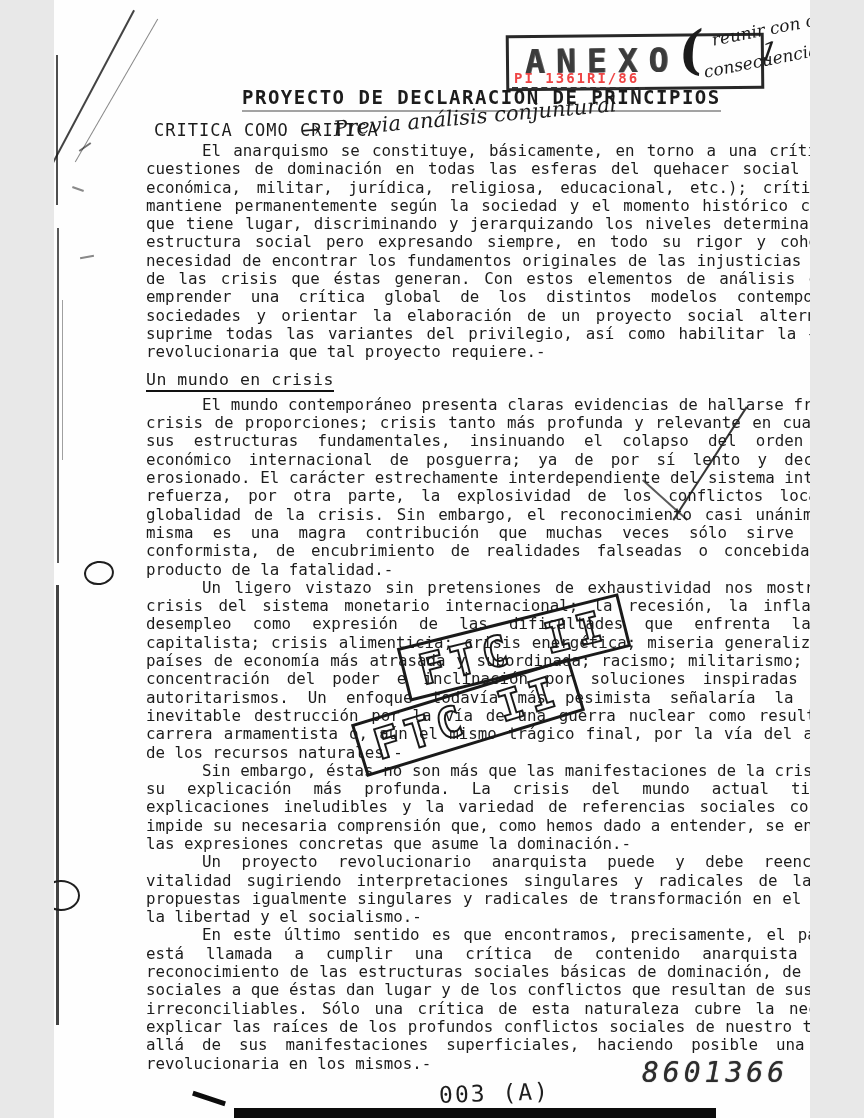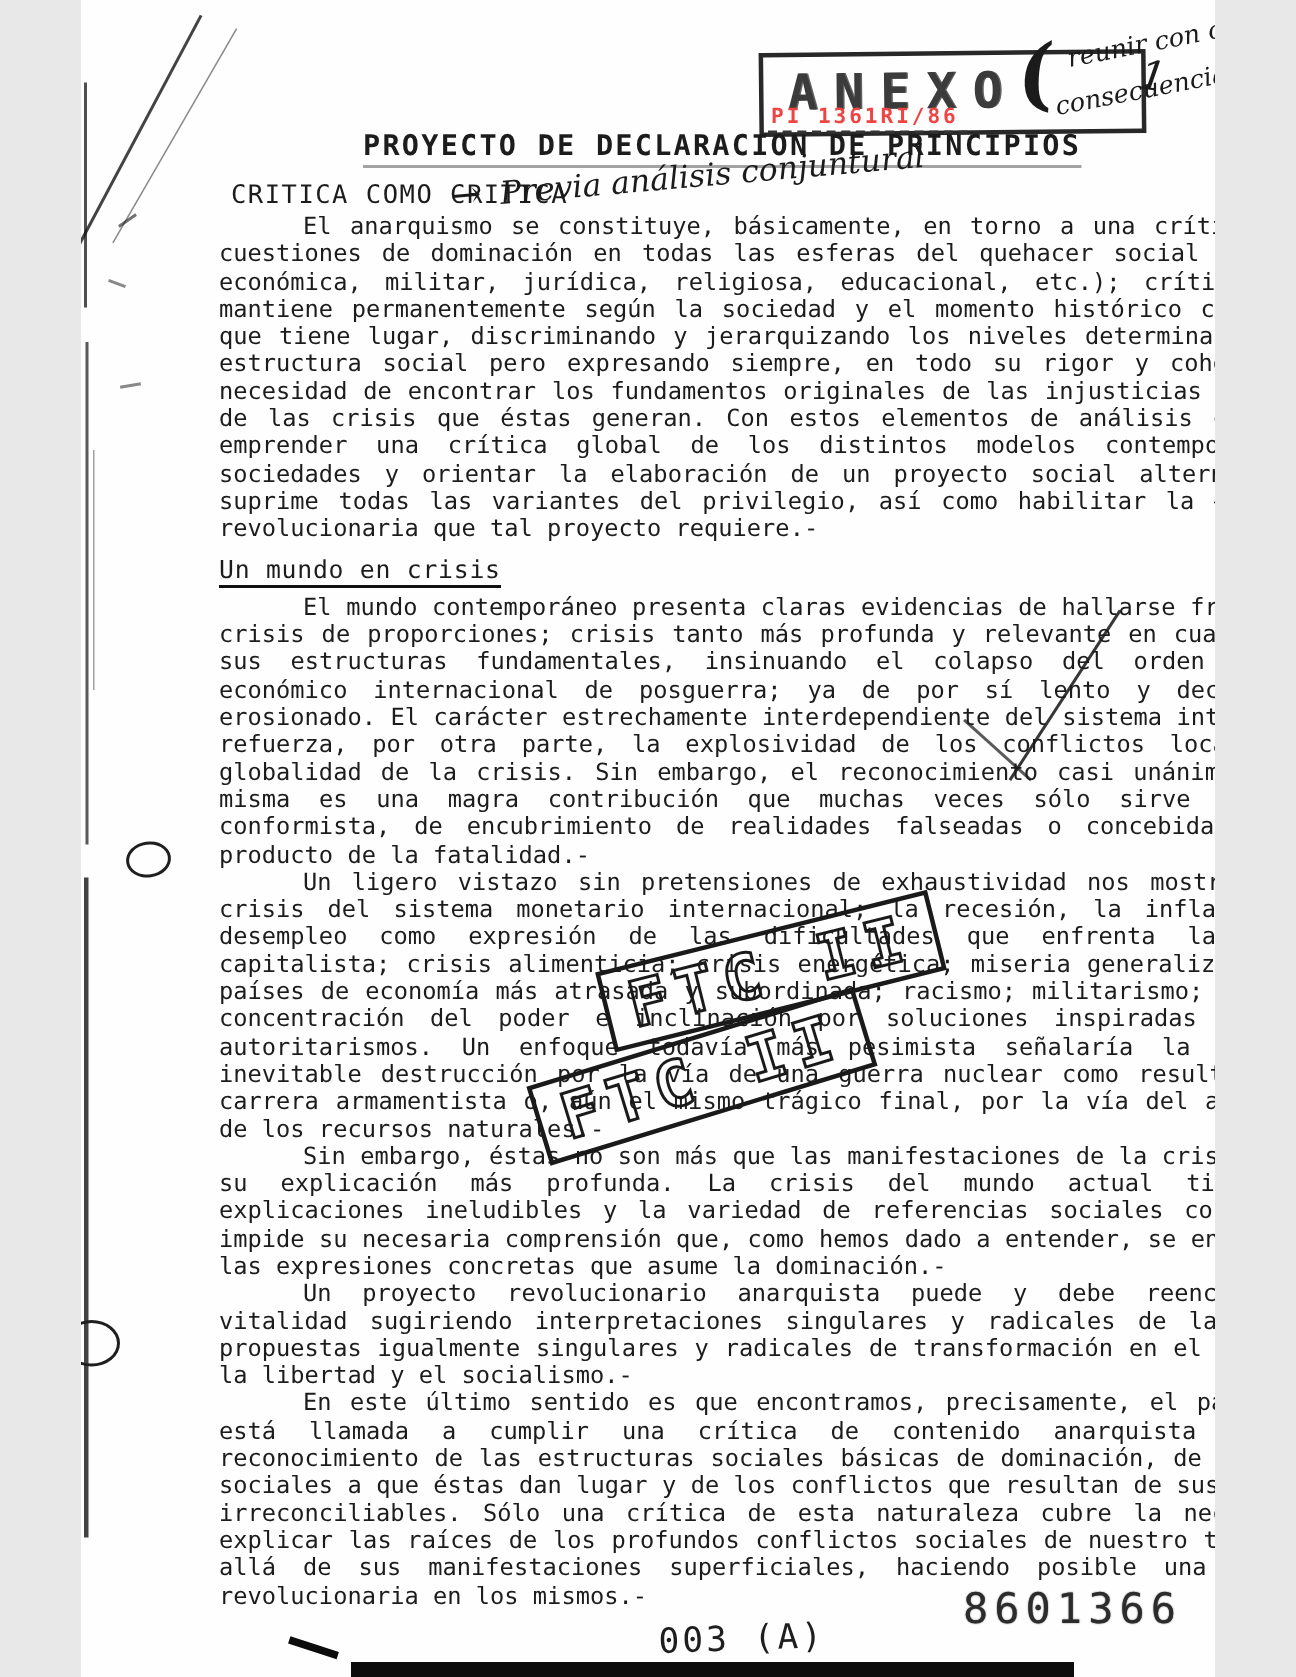--- a/index.html
+++ b/index.html
@@ -70,21 +70,21 @@
   .stamp-ftc {
     position:absolute; border:3px solid #1a1a1a; padding:0 14px;
     font-size:42px; font-weight:bold; letter-spacing:7px;
     color:transparent; -webkit-text-stroke:2px #1a1a1a; background:transparent; z-index:3;
   }
   .ftc-a { left:346px; top:620px; transform:rotate(-14deg); }
   .ftc-b { left:300px; top:690px; transform:rotate(-17deg); }
   
   .registry-number {
     position:absolute; left:588px; top:1056px; font-size:28px; letter-spacing:4px;
-    color:#2c2c2c; text-shadow:0 0 1px #444;
+    color:#2c2c2c; text-shadow:0 0 1px #444;font-style:italic;
   }
   .page-label {
     position:absolute; left:385px; top:1080px; font-size:23px; letter-spacing:2px;
     color:#1e1e1e; transform:rotate(-2deg);
   }
 </style>
 </head>
 <body>
 
 <div class="page">

